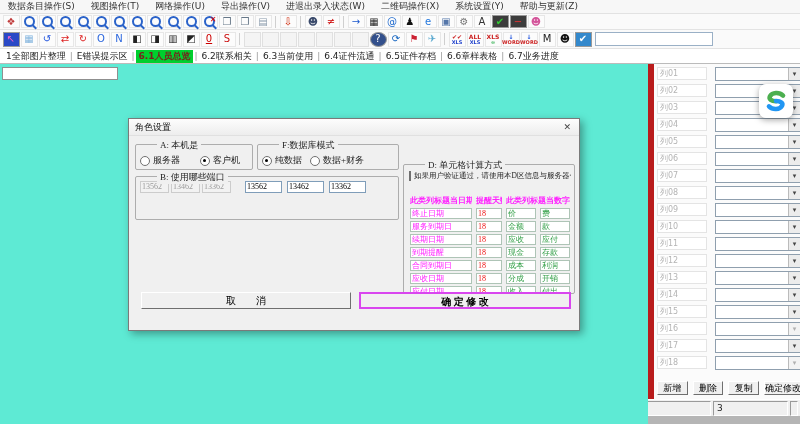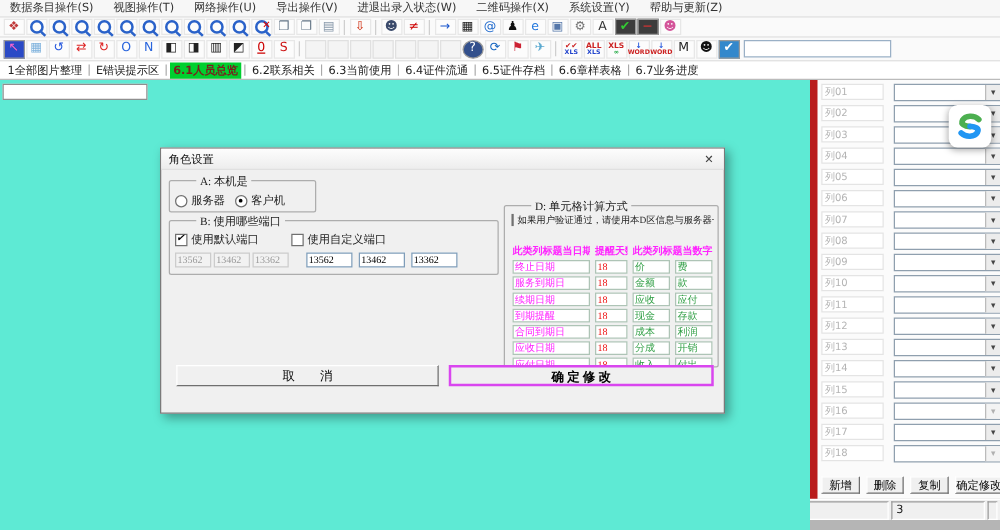--- a/index.html
+++ b/index.html
@@ -343,45 +343,48 @@
 
       <div id="dialog">
         <div id="dtitle">
           <span class="t">角色设置</span>
           <span class="dclose">✕</span>
         </div>
         <div id="dbody">
 
           <div class="gb" style="left:6px;top:8px;width:116px;height:24px;">
             <span class="gbl">A: 本机是</span>
-            <div class="row" style="margin:9px 0 0 4px;">
+            <div class="row" style="margin:9px 0 0 4px;gap:12px;">
               <span class="opt">
                   <i class="rd"></i>
                   <span>服务器</span>
                 </span>
               <span class="opt">
                   <i class="rd on"></i>
                   <span>客户机</span>
                 </span>
             </div>
           </div>
 
+          <div class="gb" style="left:128px;top:8px;width:140px;height:24px;">
+            <span class="gbl">F:数据库模式</span>
+            <div class="row" style="margin:9px 0 0 4px;">
+              <span class="opt">
+                  <i class="rd on"></i>
+                  <span>纯数据</span>
+                </span>
+              <span class="opt">
+                  <i class="rd"></i>
+                  <span>数据+财务</span>
+                </span>
+            </div>
+          </div>
 
           <div class="gb" style="left:6px;top:40px;width:262px;height:42px;">
             <span class="gbl">B: 使用哪些端口</span>
-            <div class="row" style="margin:8px 0 0 4px;">
-              <span class="opt">
-                  <i class="cb on"></i>
-                  <span>使用默认端口</span>
-                </span>
-              <span class="opt" style="margin-left:18px;">
-                  <i class="cb"></i>
-                  <span>使用自定义端口</span>
-                </span>
-            </div>
             <div class="row" style="margin:4px 0 0 4px;">
               <span class="port">13562</span>
               <span class="port">13462</span>
               <span class="port" style="margin-right:14px;">13362</span>
               <span class="portw">13562</span>
               <span class="portw">13462</span>
               <span class="portw">13362</span>
             </div>
           </div>
 

